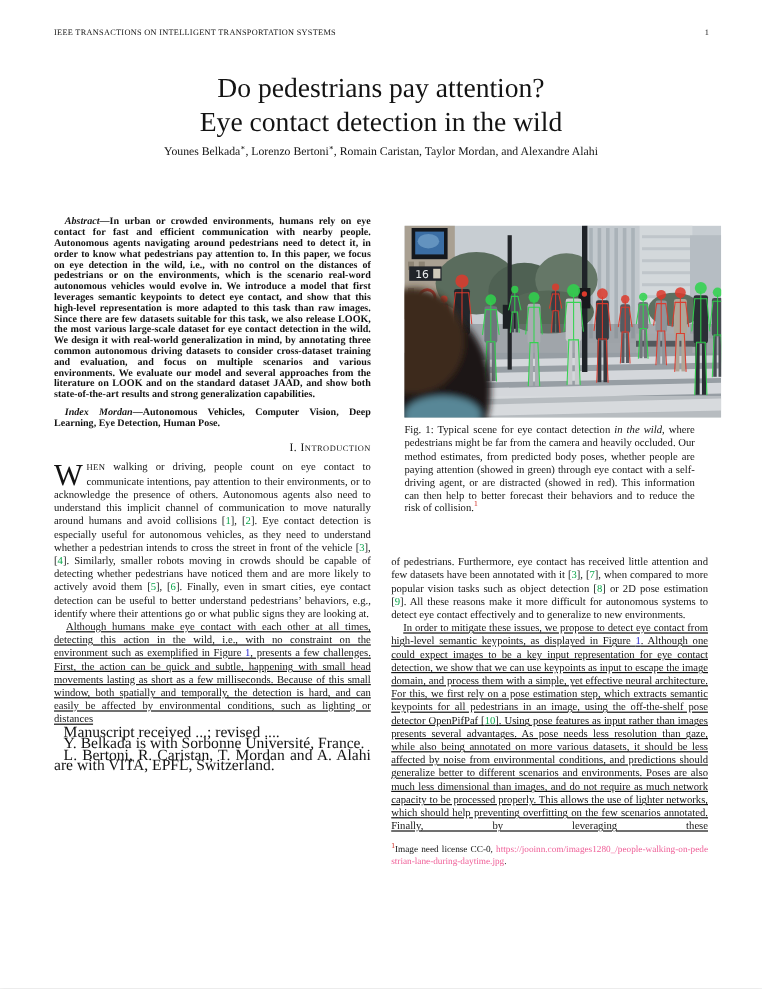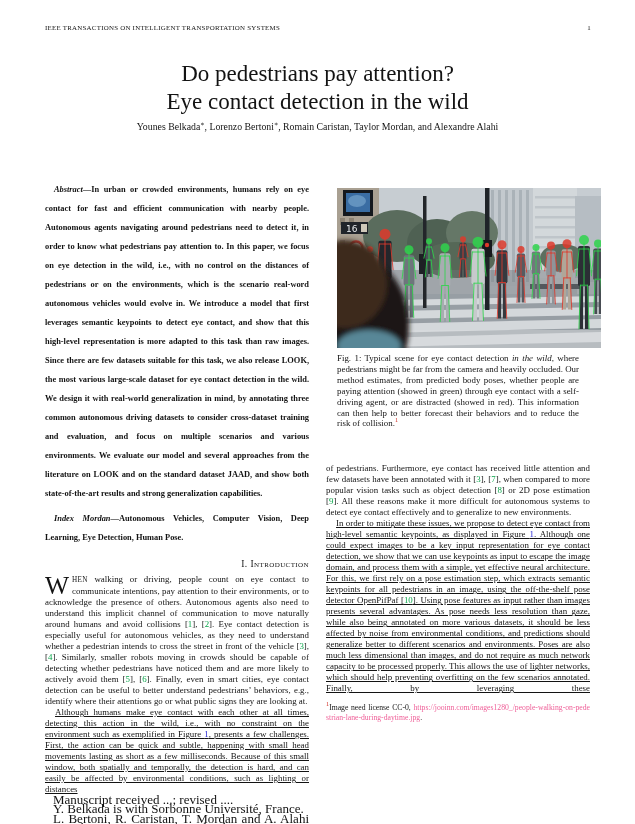--- a/index.html
+++ b/index.html
@@ -10,21 +10,21 @@
         justify-content:space-between;font-size:6.9px;letter-spacing:.25px;}
   .paper-title{position:absolute;top:60px;left:0;width:635px;text-align:center;
         font-size:23px;line-height:28px;font-weight:400;}
   .paper-authors{position:absolute;top:121px;left:0;width:635px;text-align:center;font-size:9.8px;}
   .col{position:absolute;width:264px;font-size:8.9px;line-height:11px;text-align:justify;}
   .col-left{left:45px;top:180px;}
   .col-right{left:326px;top:177px;}
   p{margin:0;text-indent:10px;}
   p.no-indent{text-indent:0;}
   p.cont-end{text-align-last:justify;text-decoration:underline;}
-  .abstract-block{font-weight:bold;font-size:8.4px;line-height:19px;}
+  .abstract-block{font-weight:bold;font-size:8.4px;line-height:9px;}
   .abstract-block p{text-indent:9px;}
   .index-terms{margin-top:6px;}
   .section-heading{text-align:right;font-variant:small-caps;font-size:9.6px;
         letter-spacing:.4px;margin:11px 0 5px 0;text-indent:0;font-weight:400;}
   .footnotes{margin-top:0;font-size:13px;line-height:9.4px;}
   .footnotes p{text-indent:8px;}
   figure{margin:0;padding:11px;}
   figure svg{display:block;}
   figcaption{font-size:8.9px;line-height:10.9px;text-align:justify;margin-top:5px;}
   .after-figure{margin-top:23px;}

